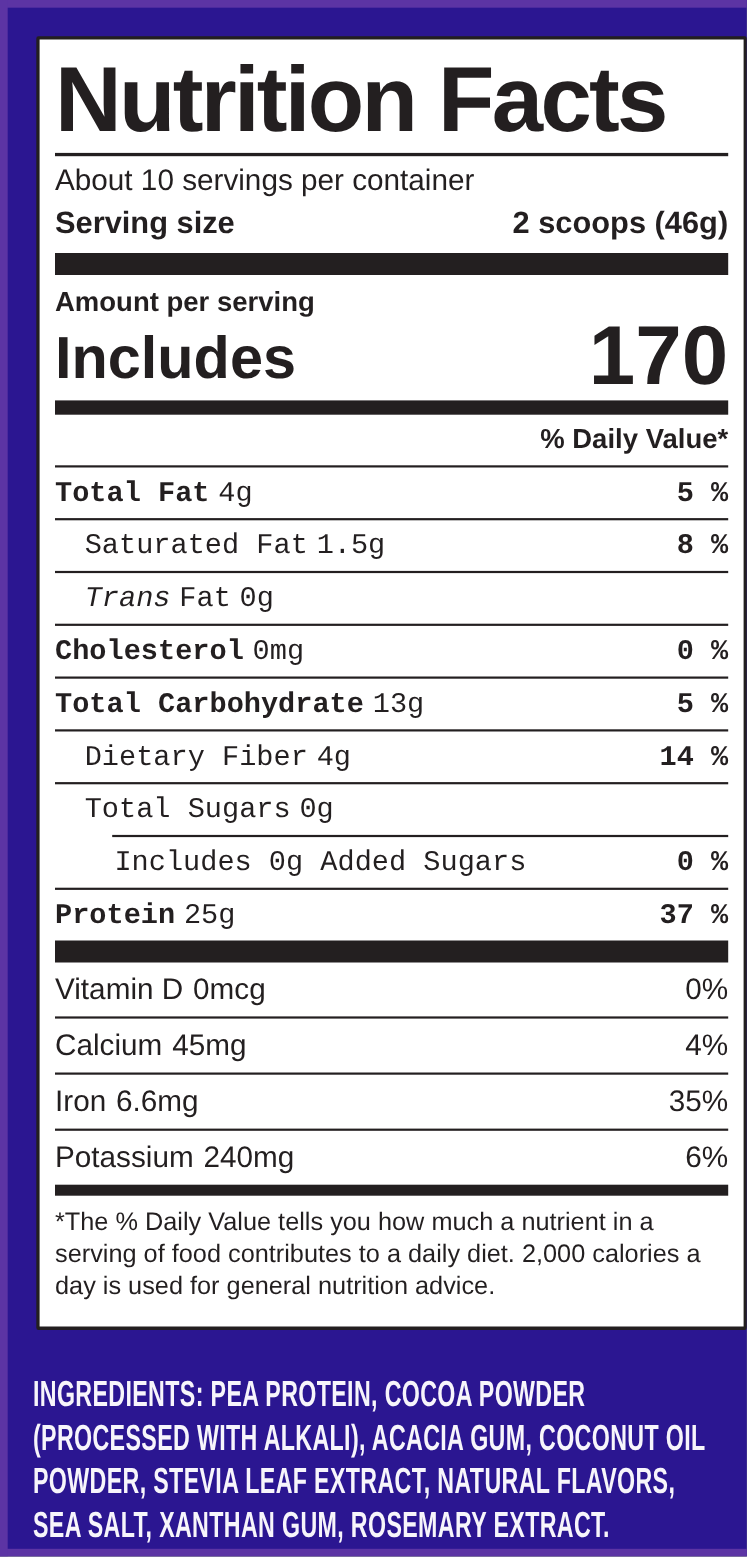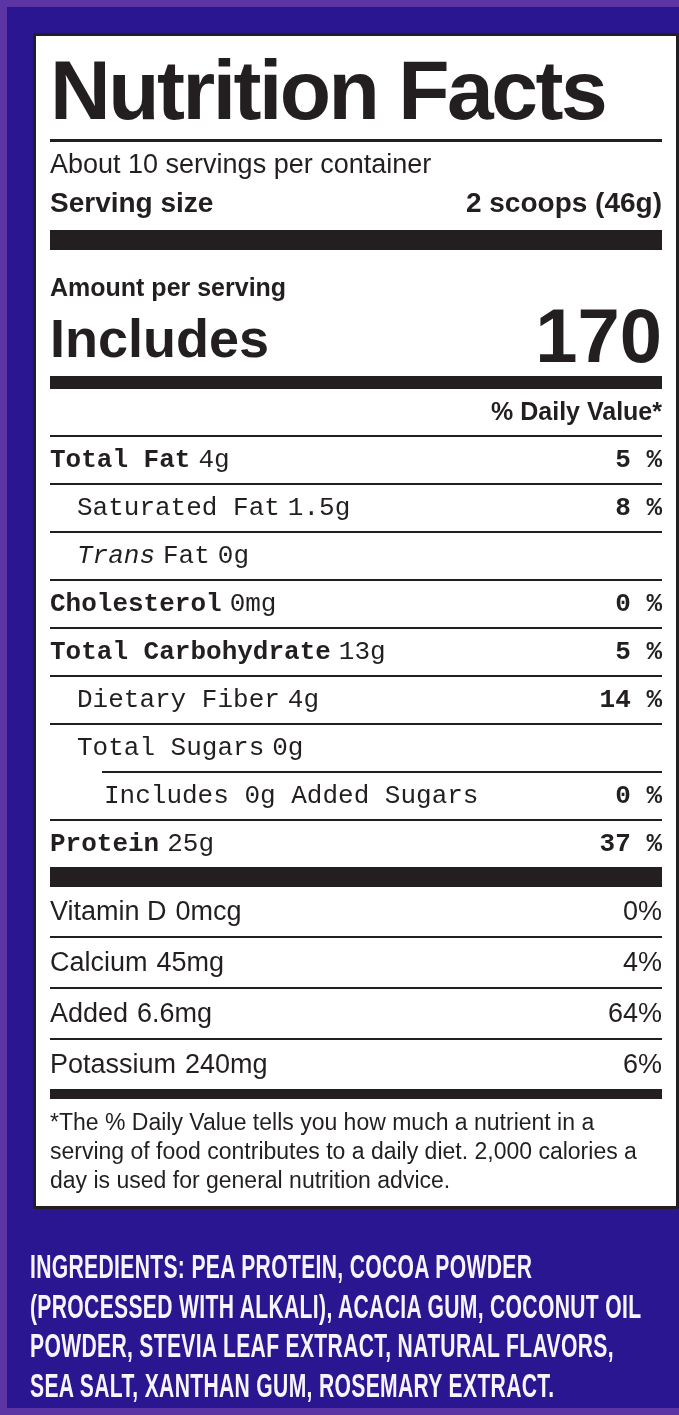--- a/index.html
+++ b/index.html
@@ -23,21 +23,21 @@
     white-space:nowrap;margin-top:2px;
   }
   .rule-thin{height:0;border-top:3px solid var(--ink);margin:7px 0 4px 0;}
   .servings{font-size:27px;line-height:37px;}
   .serving-row{display:flex;justify-content:space-between;align-items:baseline;
     font-size:28px;font-weight:700;line-height:40px;}
   .bar{background:var(--ink);}
   .bar-thick{height:20px;margin-top:7px;}
   .bar-med{height:13px;}
   .bar-med2{height:10px;}
-  .aps{font-size:25px;font-weight:700;margin-top:22px;line-height:30px;}
+  .aps{font-size:25px;font-weight:700;margin-top:10px;line-height:30px;}
   .cal-row{display:flex;justify-content:space-between;align-items:flex-end;margin:2px 0 8px 0;}
   .cal-label{font-size:54px;font-weight:700;line-height:60px;}
   .cal-value{font-size:76px;font-weight:700;line-height:64px;}
   .dv-header{font-size:25px;font-weight:700;text-align:right;
     padding:8px 0 9px 0;border-bottom:2px solid var(--ink);}
   .row{display:flex;justify-content:space-between;align-items:baseline;
     font-size:26px;line-height:30px;padding:8px 0;border-bottom:2px solid var(--ink);font-family:Liberation Mono, monospace;}
   .row .nm b{font-weight:700;}
   .row .amt{margin-left:8px;}
   .row .dv{font-weight:700;white-space:nowrap;}
@@ -142,22 +142,22 @@
       <span class="nm"><span>Vitamin D</span><span class="amt">0mcg</span></span>
       <span>0%</span>
     </div>
 
     <div class="vrow">
       <span class="nm"><span>Calcium</span><span class="amt">45mg</span></span>
       <span>4%</span>
     </div>
 
     <div class="vrow">
-      <span class="nm"><span>Added</span><span class="amt">6.6mg</span></span>
-      <span>64%</span>
+      <span class="nm"><span>Iron</span><span class="amt">6.6mg</span></span>
+      <span>35%</span>
     </div>
 
     <div class="vrow nb">
       <span class="nm"><span>Potassium</span><span class="amt">240mg</span></span>
       <span>6%</span>
     </div>
 
     <div class="bar bar-med2"></div>
 
     <div class="footnote">*The % Daily Value tells you how much a nutrient in a serving of food contributes to a daily diet. 2,000 calories a day is used for general nutrition advice.</div>

